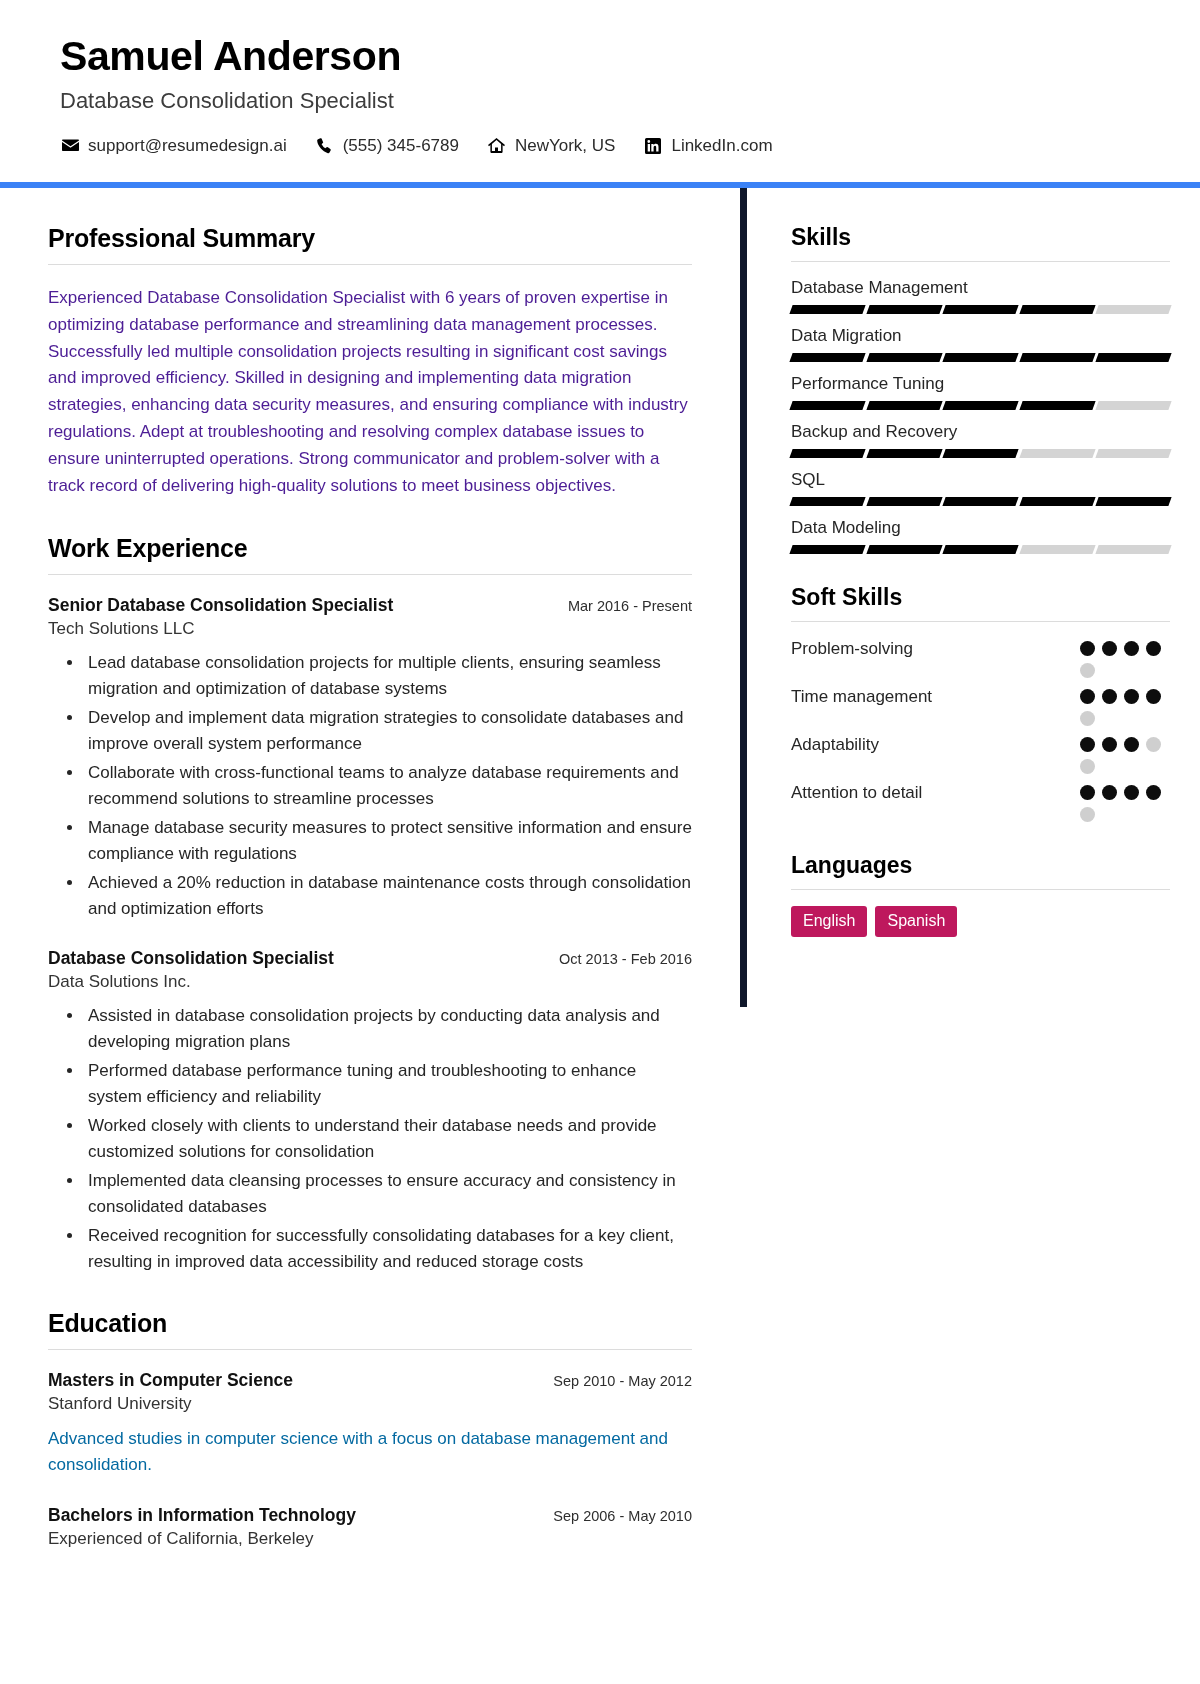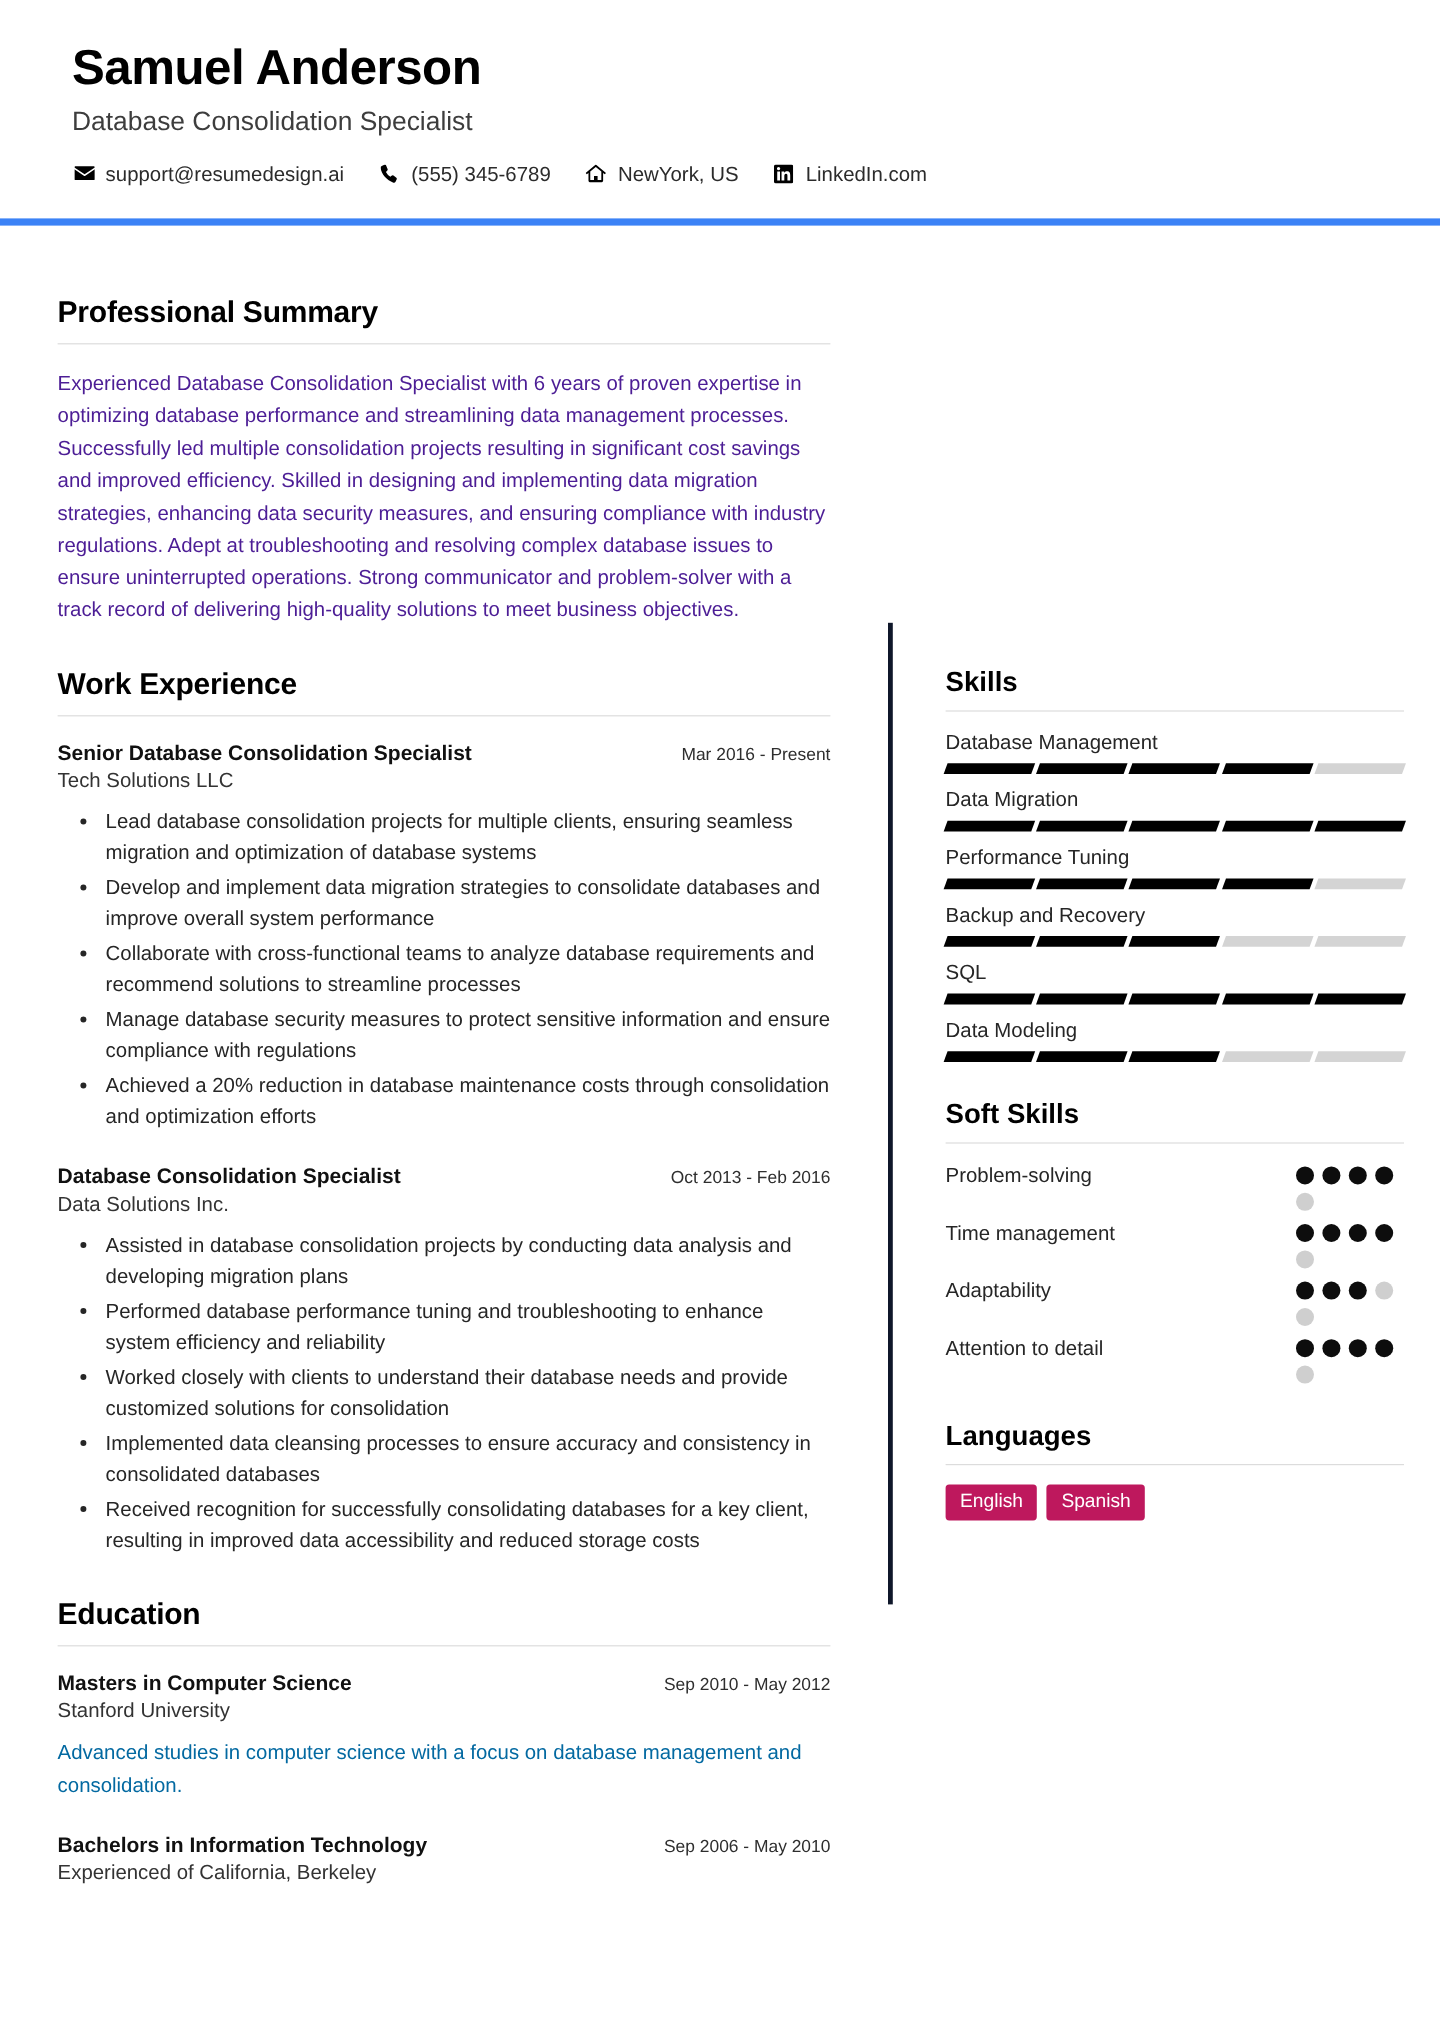--- a/index.html
+++ b/index.html
@@ -31,49 +31,50 @@
   }
   .contact-row {
     margin-top: 22px;
     display: flex;
     align-items: center;
     flex-wrap: wrap;
     gap: 0px;
   }
   .contact-item {
     display: flex;
+    align-items: center;
     font-size: 17px;
     color: #2b2b2b;
     margin-right: 28px;
   }
   .contact-item .ci-icon {
     display: inline-flex;
     align-items: center;
     justify-content: center;
     width: 20px;
     height: 18px;
     margin-right: 8px;
     flex: 0 0 auto;
   }
   .contact-item .ci-icon svg { display: block; fill: #000; }
 
   
   .body-wrap {
     display: flex;
-    align-items: center;
+    align-items: flex-start;
     min-height: 1480px;
   }
   .col-main {
     width: 740px;
     flex: 0 0 740px;
     padding: 36px 48px 40px 48px;
   }
   .col-side {
     flex: 1 1 auto;
-    border-left: 4px solid #0f172a;
+    border-left: 7px solid #0f172a;
     padding: 36px 30px 40px 44px;
   }
 
   
   .sec-title {
     font-size: 25px;
     font-weight: bold;
     color: #000;
     letter-spacing: -0.2px;
   }

